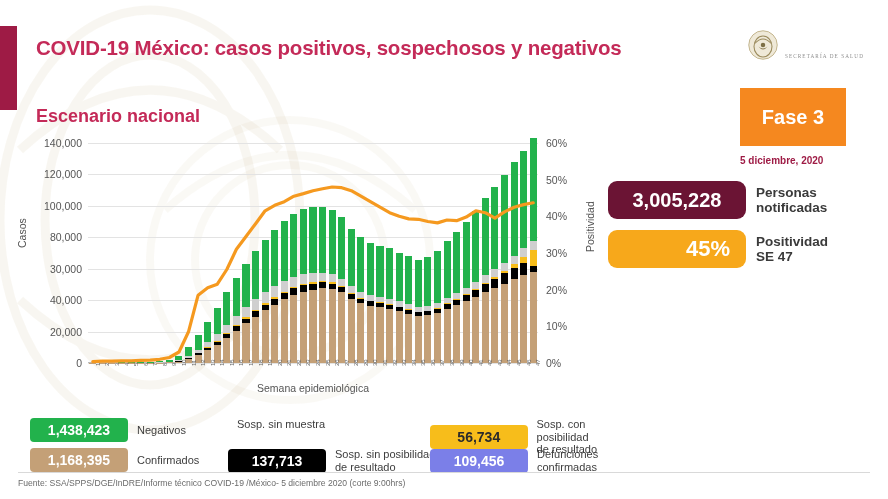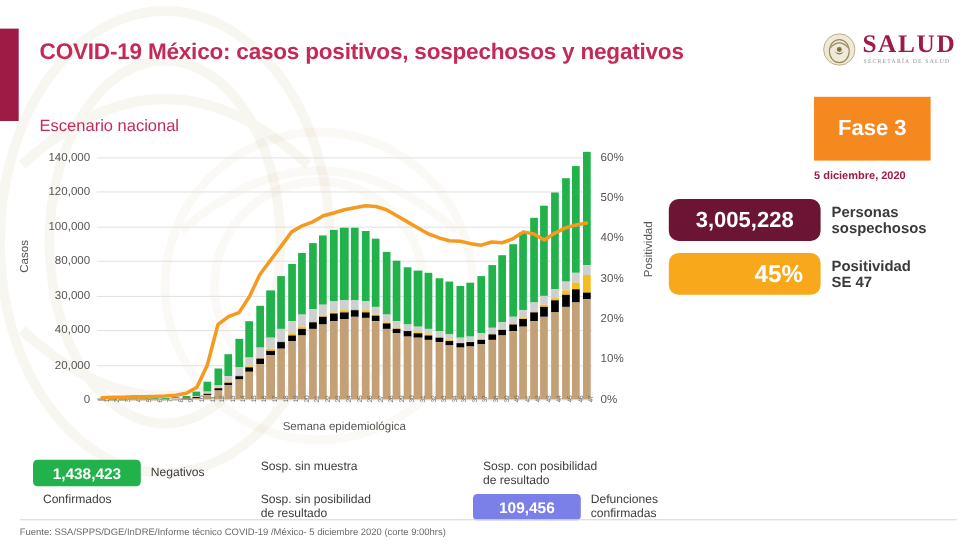--- a/index.html
+++ b/index.html
@@ -21,21 +21,21 @@
     position:absolute;left:0;top:26px;width:17px;height:84px;
     background:#9e1b45;
   }
   #title{
     position:absolute;left:36px;top:36px;width:640px;
     font-size:20.5px;font-weight:bold;color:#c42a58;letter-spacing:-.2px;
     white-space:nowrap;
   }
   #subtitle{
     position:absolute;left:36px;top:106px;
-    font-size:15px;font-weight:normal;color:#c42a58;
+    font-size:18px;font-weight:bold;color:#c42a58;
   }
   
   #logo{position:absolute;left:748px;top:28px;width:130px;height:44px;}
   #logo .seal{position:absolute;left:0;top:2px;width:30px;height:30px;}
   #logo .salud{
     position:absolute;left:36px;top:-1px;font-family:"Liberation Serif",serif;
     font-size:23px;font-weight:bold;color:#9e1b45;letter-spacing:1.5px;
   }
   #logo .sub{
     position:absolute;left:37px;top:25px;font-family:"Liberation Serif",serif;
@@ -139,32 +139,31 @@
 <div id="subtitle">Escenario nacional</div>
 
 <div id="logo">
   <svg class="seal" viewBox="0 0 40 40">
     <circle cx="20" cy="20" r="19" fill="#efe9d8" stroke="#b3a271" stroke-width="1"></circle>
     <ellipse cx="20" cy="22" rx="12" ry="14" fill="none" stroke="#9a8a5c" stroke-width="1.4"></ellipse>
     <path d="M9 18 Q20 6 31 18" fill="none" stroke="#9a8a5c" stroke-width="1.4"></path>
     <path d="M14 22 q6 8 12 0 q-6 5 -12 0z" fill="#8a7b50"></path>
     <circle cx="20" cy="20" r="3" fill="#7d6f46"></circle>
   </svg>
-  <div class="salud">SALUD</div>
   <div class="sub">SECRETARÍA DE SALUD</div>
 </div>
 
 <div id="fase">Fase 3</div>
 <div id="fase-date">5 diciembre, 2020</div>
 
 <div class="kpi-row" id="kpi-notificadas">
   <div class="kpi-pill">3,005,228</div>
   <div class="kpi-label">
     <div>Personas</div>
-    <div>sospechosos</div>
+    <div>notificadas</div>
   </div>
 </div>
 
 <div class="kpi-row" id="kpi-positividad">
   <div class="kpi-pill">45%</div>
   <div class="kpi-label">
     <div>Positividad</div>
     <div>SE 47</div>
   </div>
 </div>
@@ -581,36 +580,39 @@
   </div>
 
 <div id="legend">
     <div class="lg-item" style="left: 0px; top: 0px;">
       <div class="lg-box" style="width: 98px; background: rgb(34, 178, 76); color: rgb(255, 255, 255);">1,438,423</div>
       <div class="lg-text">
         <div>Negativos</div>
       </div>
     </div>
     <div class="lg-item" style="left: 0px; top: 30px;">
+      <div class="lg-box" style="width: 98px; background: rgb(196, 160, 119); color: rgb(255, 255, 255);">1,168,395</div>
       <div class="lg-text">
         <div>Confirmados</div>
       </div>
     </div>
     <div class="lg-item" style="left: 198px; top: 0px;">
       <div class="lg-text">
         <div>Sosp. sin muestra</div>
       </div>
     </div>
     <div class="lg-item" style="left: 198px; top: 30px;">
+      <div class="lg-box" style="width: 98px; background: rgb(0, 0, 0); color: rgb(255, 255, 255);">137,713</div>
       <div class="lg-text">
         <div>Sosp. sin posibilidad</div>
         <div>de resultado</div>
       </div>
     </div>
     <div class="lg-item" style="left: 400px; top: 0px;">
+      <div class="lg-box" style="width: 98px; background: rgb(247, 189, 27); color: rgb(43, 43, 43);">56,734</div>
       <div class="lg-text">
         <div>Sosp. con posibilidad</div>
         <div>de resultado</div>
       </div>
     </div>
     <div class="lg-item" style="left: 400px; top: 30px;">
       <div class="lg-box" style="width: 98px; background: rgb(123, 127, 232); color: rgb(255, 255, 255);">109,456</div>
       <div class="lg-text">
         <div>Defunciones</div>
         <div>confirmadas</div>

